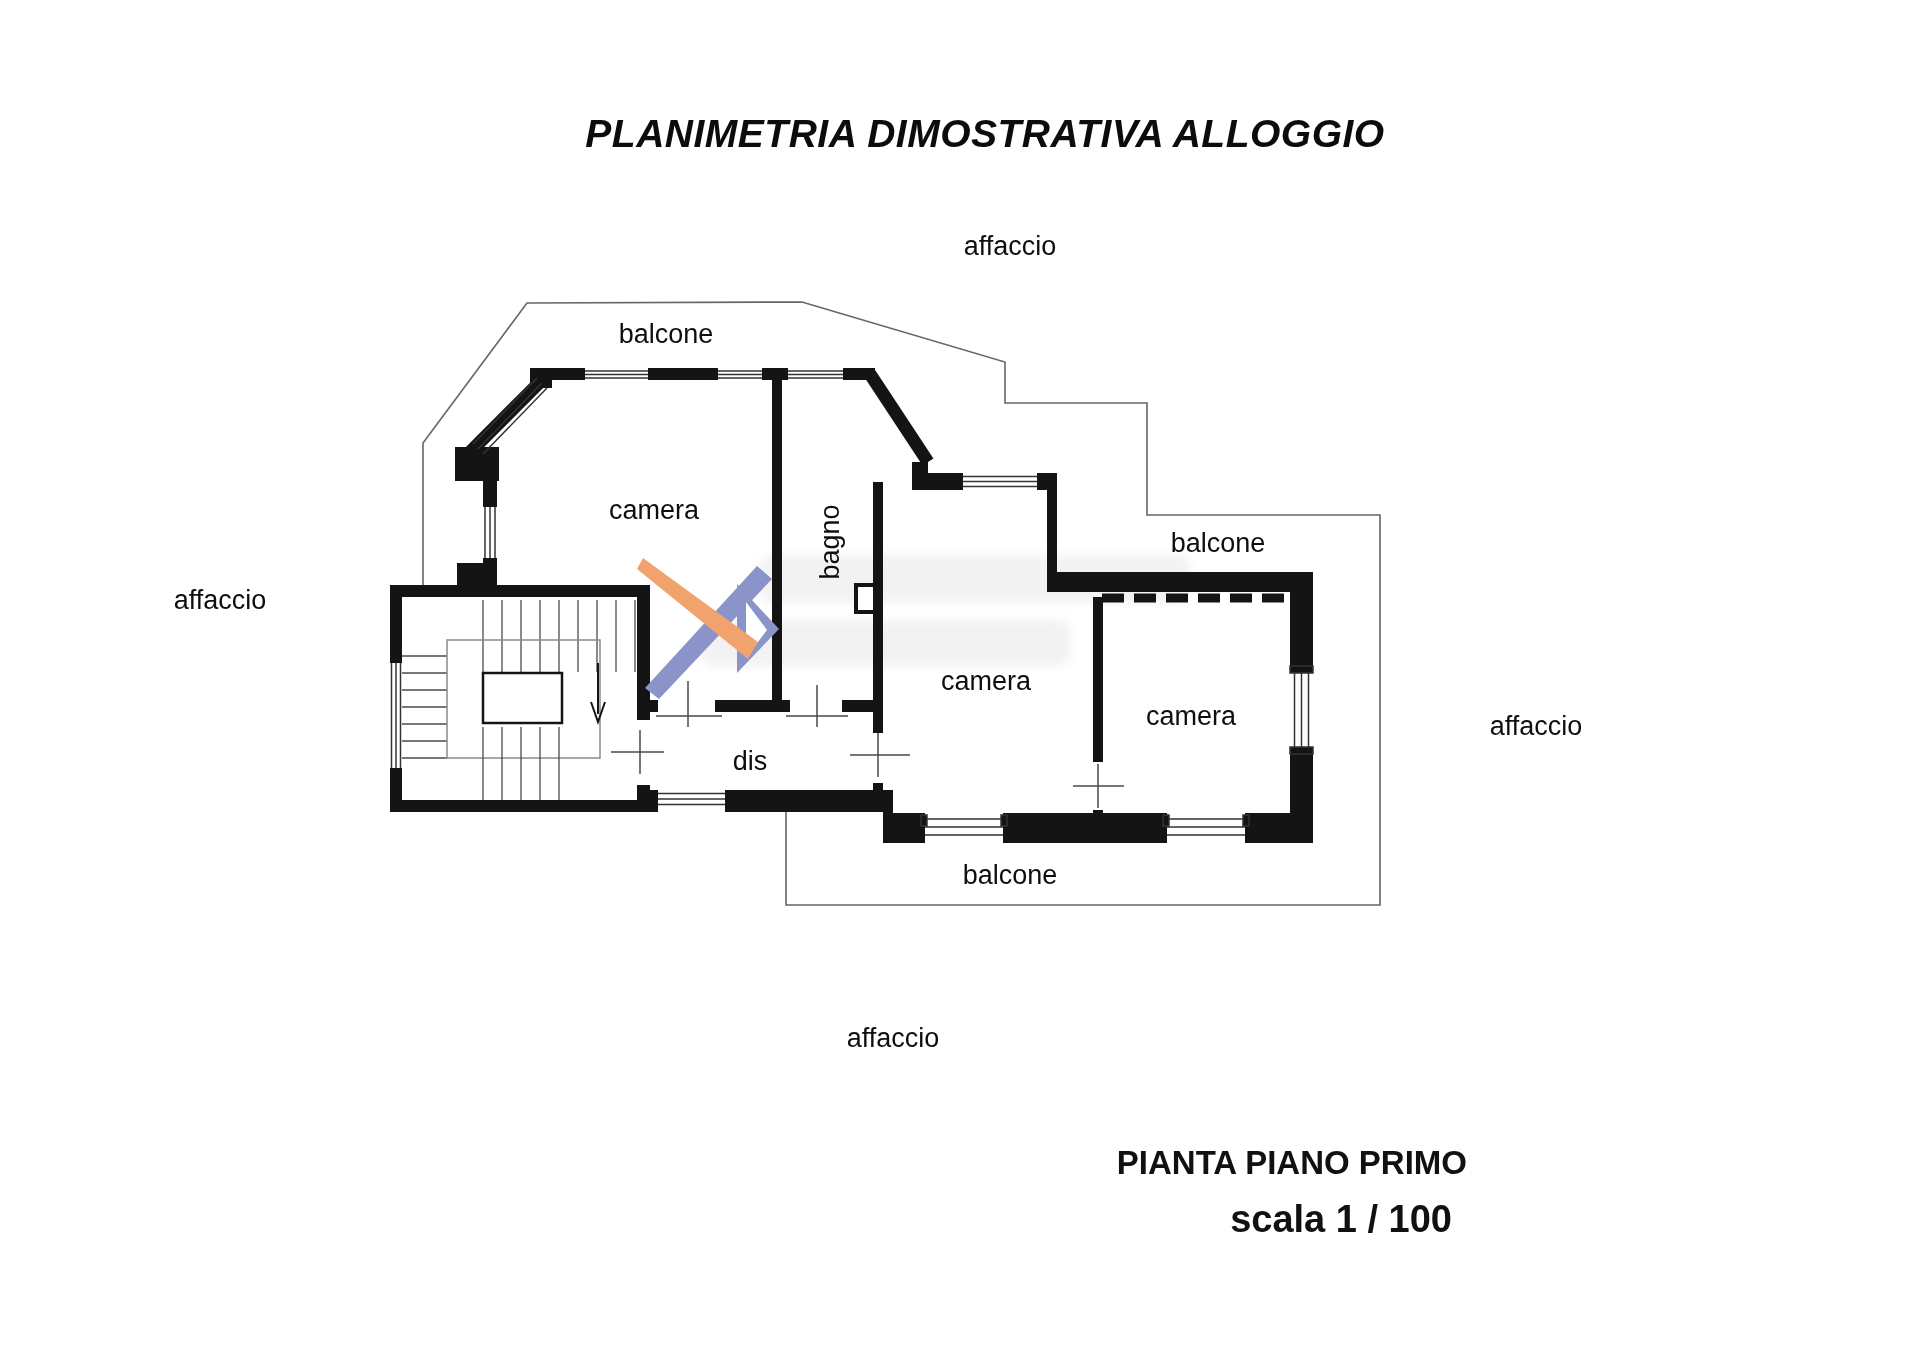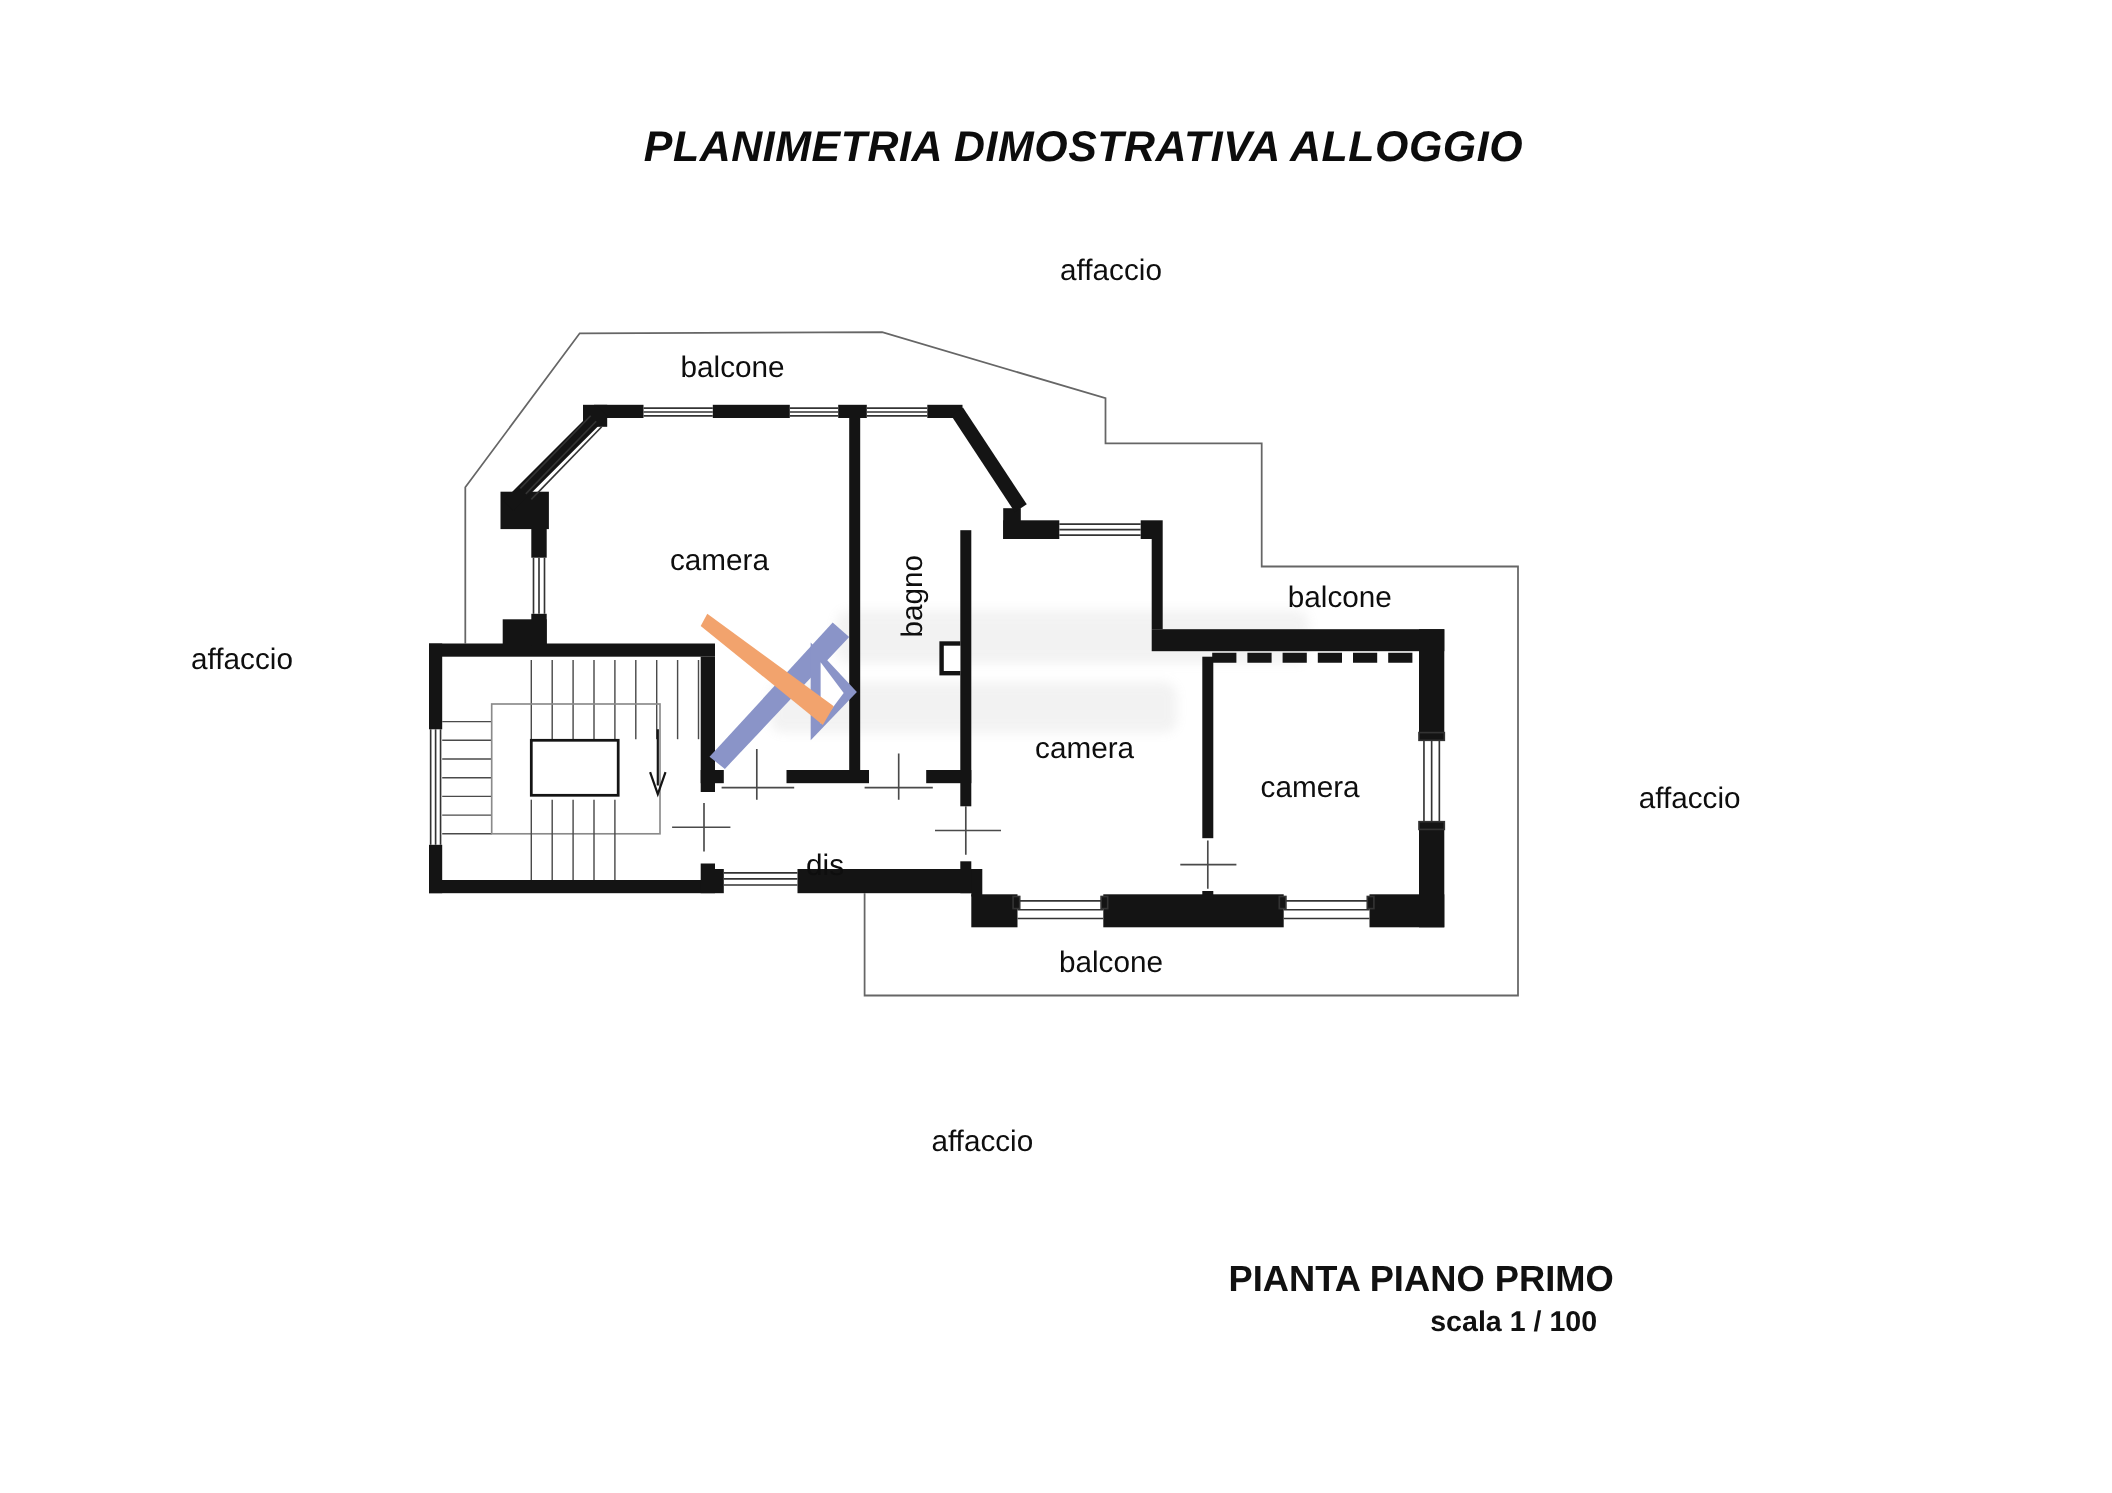--- a/index.html
+++ b/index.html
@@ -7,21 +7,21 @@
         font-family:"Liberation Sans",sans-serif;color:#111;}
   .plan-svg{position:absolute;left:0;top:0;}
   .title{position:absolute;left:545px;top:112px;width:880px;text-align:center;
          font-size:39px;font-weight:bold;font-style:italic;letter-spacing:.5px;
          color:#0c0c0c;white-space:nowrap;}
   .lbl{position:absolute;font-size:27px;color:#0e0e0e;white-space:nowrap;
        transform:translate(-50%,-50%);}
   .lbl.rot{transform:translate(-50%,-50%) rotate(-90deg);}
   .caption{position:absolute;left:1055px;top:1144px;width:412px;text-align:right;}
   .caption .l1{font-size:33px;font-weight:bold;white-space:nowrap;text-align:right;}
-  .caption .l2{font-size:26px;font-weight:bold;margin-top:4px;margin-right:15px;white-space:nowrap;}
+  .caption .l2{font-size:38px;font-weight:bold;margin-top:16px;margin-right:15px;white-space:nowrap;}
 </style>
 </head>
 <body>
 
 <div class="page">
 
   <div class="title">PLANIMETRIA DIMOSTRATIVA ALLOGGIO</div>
 
   <svg class="plan-svg" width="1920" height="1357" viewBox="0 0 1920 1357">
     <defs>
@@ -175,20 +175,20 @@
   <div class="lbl" style="left:893px;top:1038px">affaccio</div>
 
   <div class="lbl" style="left:666px;top:334px">balcone</div>
   <div class="lbl" style="left:1218px;top:543px">balcone</div>
   <div class="lbl" style="left:1010px;top:875px">balcone</div>
 
   <div class="lbl" style="left:654px;top:510px">camera</div>
   <div class="lbl rot" style="left:830px;top:542px">bagno</div>
   <div class="lbl" style="left:986px;top:681px">camera</div>
   <div class="lbl" style="left:1191px;top:716px">camera</div>
-  <div class="lbl" style="left:750px;top:787px">dis</div>
+  <div class="lbl" style="left:750px;top:761px">dis</div>
 
   <div class="caption">
     <div class="l1">PIANTA PIANO PRIMO</div>
     <div class="l2">scala 1 / 100</div>
   </div>
 
 </div>
 
 </body></html>

